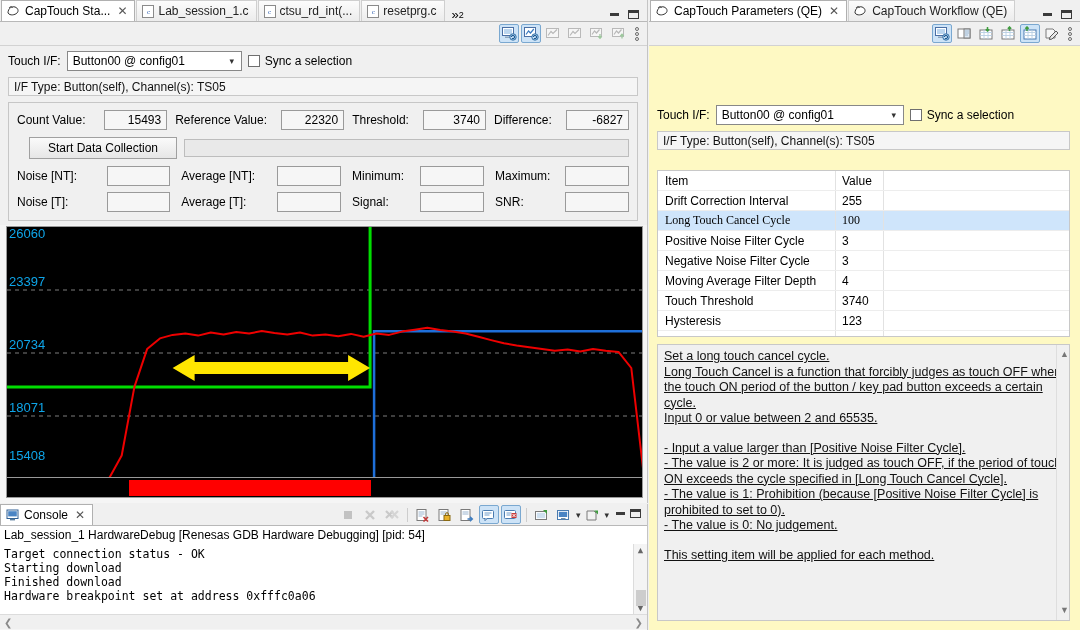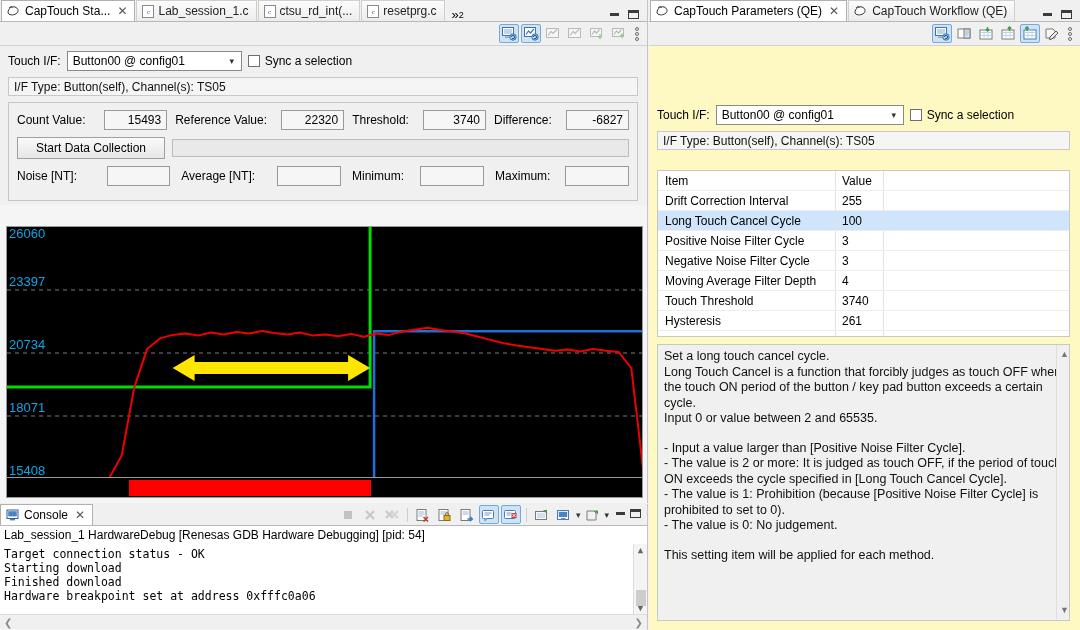--- a/index.html
+++ b/index.html
@@ -124,21 +124,21 @@
   .scrollv .ar { font-size: 9px; color: #666; line-height: 12px; }
   .scrollv .thumb { position:absolute; top:46px; left:2px; width:10px; height:16px; background:#cdcdcd;}
   .scrollh { height: 15px; background:#f0f0f0; border-top:1px solid #dcdcdc;
              display:flex; align-items:center; justify-content:space-between;
              padding: 0 4px; color:#8a8a8a; font-size: 10px; }
 
   
   .tbl { border: 1px solid #c8c8c8; background: #fff; width: 100%; }
   .tbl-row { display: flex; height: 20px; align-items: center; font-size: 12px;
              border-bottom: 1px solid #ededed; }
-  .tbl-row.sel { background: #cfe5fb; }
+  .tbl-row.sel { background: #cfe5fb; font-family: Liberation Serif, serif; }
   .tbl-c1 { width: 178px; padding-left: 7px; border-right: 1px solid #e2e2e2; height:100%; display:flex; align-items:center;}
   .tbl-c2 { width: 48px; padding-left: 6px; border-right: 1px solid #e2e2e2; height:100%; display:flex; align-items:center;}
   .tbl-c3 { flex: 1 1 auto; height:100%; }
   .desc {
     border: 1px solid #c8c8c8; background: #f0f0f0; font-size: 12.5px;
     line-height: 15.5px; padding: 4px 6px 4px 6px; position: relative; overflow: hidden;
     color: #111;
   }
   .desc p { margin: 0; }
   .desc .blank { height: 14px; }
@@ -265,55 +265,65 @@
           <label class="lbl" style="width:80px">Count Value:</label>
           <div class="numfield" style="width:68px">15493</div>
           <label class="lbl" style="width:104px;padding-left:8px">Reference Value:</label>
           <div class="numfield" style="width:68px">22320</div>
           <label class="lbl" style="width:68px;padding-left:8px">Threshold:</label>
           <div class="numfield" style="width:68px">3740</div>
           <label class="lbl" style="width:70px;padding-left:8px">Difference:</label>
           <div class="numfield" style="width:68px">-6827</div>
         </div>
 
-        <div class="row" style="gap:7px;margin-bottom:7px;">
+        <div class="row" style="gap:7px;margin-bottom:7px;margin-left:12px;">
           <div class="btn" style="width:148px">Start Data Collection</div>
           <div class="progbar"></div>
         </div>
 
         <div class="row" style="gap:0;margin-bottom:6px;">
           <label class="lbl" style="width:82px">Noise [NT]:</label>
           <div class="numfield" style="width:68px"></div>
           <label class="lbl" style="width:100px;padding-left:11px">Average [NT]:</label>
           <div class="numfield" style="width:68px"></div>
           <label class="lbl" style="width:70px;padding-left:11px">Minimum:</label>
           <div class="numfield" style="width:68px"></div>
           <label class="lbl" style="width:72px;padding-left:11px">Maximum:</label>
           <div class="numfield" style="width:68px"></div>
         </div>
 
+        <div class="row" style="gap:0;margin-bottom:0;">
+          <label class="lbl" style="width:82px">Noise [T]:</label>
+          <div class="numfield" style="width:68px"></div>
+          <label class="lbl" style="width:100px;padding-left:11px">Average [T]:</label>
+          <div class="numfield" style="width:68px"></div>
+          <label class="lbl" style="width:70px;padding-left:11px">Signal:</label>
+          <div class="numfield" style="width:68px"></div>
+          <label class="lbl" style="width:72px;padding-left:11px">SNR:</label>
+          <div class="numfield" style="width:68px"></div>
+        </div>
       </div>
     </div>
 
     <div class="chartbox" id="chart" style="position:absolute;left:6px;top:226px;width:637px;height:252px;border:1px solid #999;">
       <svg id="chart-svg" width="637" height="252" viewBox="0 0 637 252" style="position:absolute;left:0;top:0;">
           <line x1="0" y1="63" x2="637" y2="63" stroke="#7d7d7d" stroke-width="1" stroke-dasharray="4,4"></line>
           <line x1="0" y1="126" x2="637" y2="126" stroke="#7d7d7d" stroke-width="1" stroke-dasharray="4,4"></line>
           <line x1="0" y1="189" x2="637" y2="189" stroke="#7d7d7d" stroke-width="1" stroke-dasharray="4,4"></line>
           <polyline points="0,159.92489673300787 363.09,159.92489673300787 363.09,0" fill="none" stroke="#00dd00" stroke-width="3"></polyline>
           <polyline points="0,251.47953435974466 367.09,251.47953435974466 367.09,104.32970334209537 637,104.32970334209537" fill="none" stroke="#1e6fd9" stroke-width="2.5"></polyline>
           <polyline points="0.0,251.7 12.7,251.7 25.5,251.7 38.2,251.6 51.0,251.7 63.7,251.5 76.4,251.7 89.2,251.6 101.9,251.7 114.7,228.5 127.4,159.9 140.1,122.1 152.9,111.4 165.6,107.9 178.4,106.5 191.1,108.6 203.8,105.5 216.6,107.4 229.3,105.0 242.1,106.5 254.8,104.1 267.5,106.0 280.3,107.4 293.0,105.5 305.8,108.6 318.5,107.4 331.2,109.3 344.0,106.9 356.7,109.8 369.5,106.5 382.2,107.9 394.9,104.6 407.7,102.7 420.4,100.8 433.2,103.1 445.9,104.6 458.6,106.5 471.4,109.8 484.1,113.1 496.9,116.2 509.6,118.5 522.3,120.2 535.1,122.1 547.8,123.7 560.6,122.5 573.3,124.4 586.0,122.1 598.8,123.7 611.5,124.9 624.3,141.0 637.0,249.8" fill="none" stroke="#ee0000" stroke-width="2" stroke-linejoin="round"></polyline>
           <polygon points="165.62,140.99887345099512 187.62,127.99887345099512 187.62,134.99887345099512 341.09,134.99887345099512 341.09,127.99887345099512 363.09,140.99887345099512 341.09,153.99887345099512 341.09,146.99887345099512 187.62,146.99887345099512 187.62,153.99887345099512" fill="#ffe600"></polygon>
         </svg>
       <div id="yticks">
           <div class="ytick" style="top: 0px;">26060</div>
           <div class="ytick" style="top: 48px;">23397</div>
           <div class="ytick" style="top: 111px;">20734</div>
           <div class="ytick" style="top: 174px;">18071</div>
-          <div class="ytick" style="top: 237px;">15408</div>
+          <div class="ytick" style="top: 222px;">15408</div>
         </div>
     </div>
 
     <div style="position:absolute;left:6px;top:478px;width:637px;height:20px;background:#000;border:1px solid #999;border-top:none;">
       <div id="touchbar" style="position: absolute; top: 2px; height: 16px; background: rgb(255, 0, 0); left: 122.03px; width: 242.06px;"></div>
     </div>
   </div>
 
   <div class="panel" style="left:0;top:504px;width:648px;height:126px;border-right:1px solid #c4c4c4;">
 
@@ -561,32 +571,32 @@
           <div class="tbl-c2">4</div>
           <div class="tbl-c3"></div>
         </div>
         <div class="tbl-row">
           <div class="tbl-c1">Touch Threshold</div>
           <div class="tbl-c2">3740</div>
           <div class="tbl-c3"></div>
         </div>
         <div class="tbl-row">
           <div class="tbl-c1">Hysteresis</div>
-          <div class="tbl-c2">261</div>
+          <div class="tbl-c2">123</div>
           <div class="tbl-c3"></div>
         </div>
         <div class="tbl-row">
           <div class="tbl-c1"></div>
           <div class="tbl-c2"></div>
           <div class="tbl-c3"></div>
         </div>
       </div>
     </div>
 
-    <div class="desc" style="position:absolute;left:8px;top:344px;width:413px;height:277px;">
+    <div class="desc" style="position:absolute;left:8px;top:344px;width:413px;height:277px;text-decoration:underline;">
       <p>Set a long touch cancel cycle.</p>
       <p>Long Touch Cancel is a function that forcibly judges as touch OFF when the touch ON period of the button / key pad button exceeds a certain cycle.</p>
       <p>Input 0 or value between 2 and 65535.</p>
       <p class="blank"></p>
       <p> - Input a value larger than [Positive Noise Filter Cycle].</p>
       <p> - The value is 2 or more: It is judged as touch OFF, if the period of touch ON exceeds the cycle specified in [Long Touch Cancel Cycle].</p>
       <p> - The value is 1: Prohibition (because [Positive Noise Filter Cycle] is prohibited to set to 0).</p>
       <p> - The value is 0: No judgement.</p>
       <p class="blank"></p>
       <p>This setting item will be applied for each method.</p>

